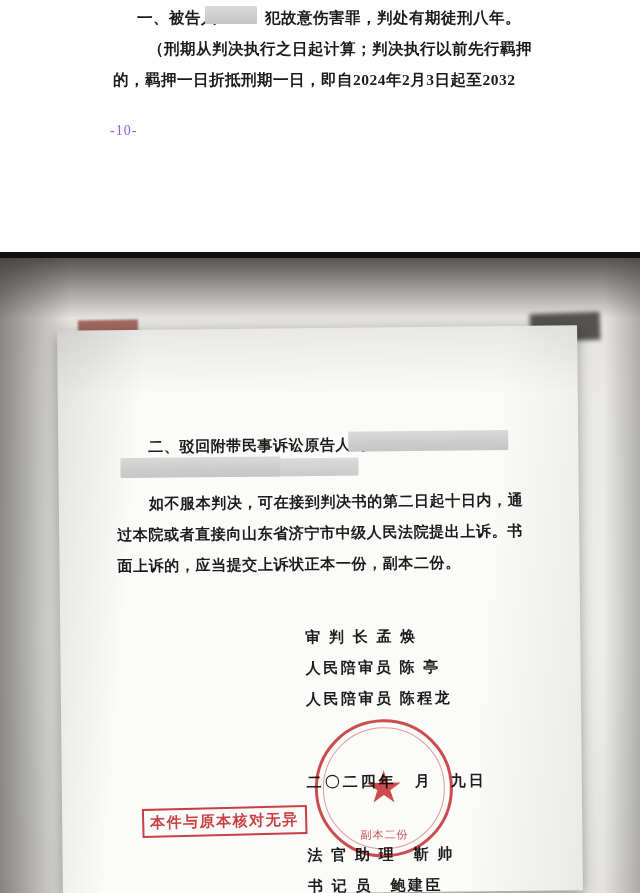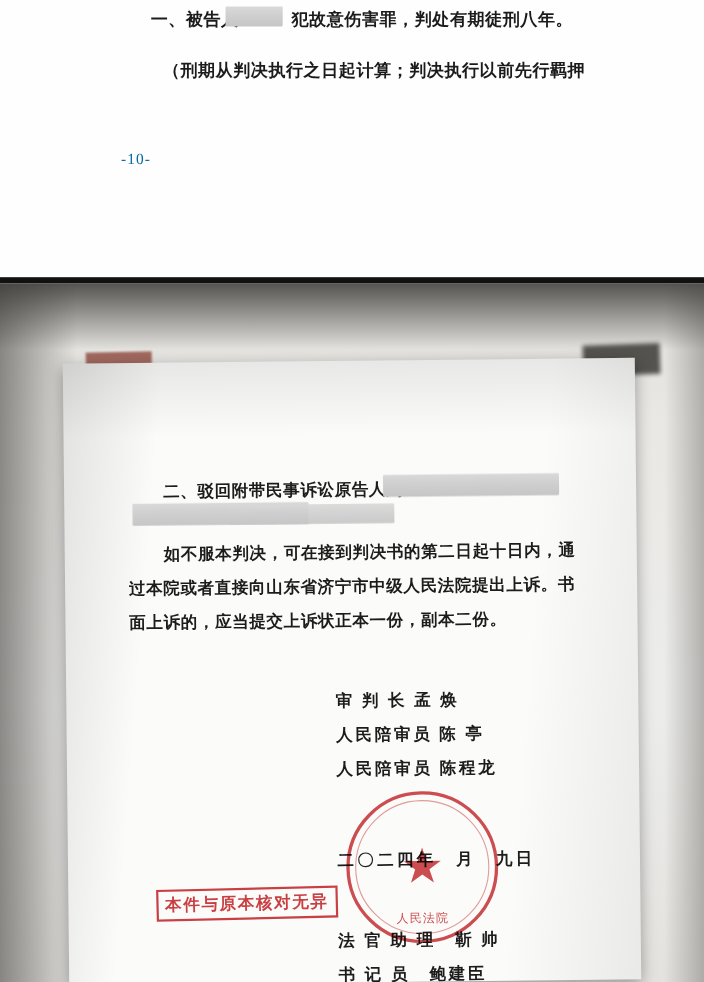--- a/index.html
+++ b/index.html
@@ -33,29 +33,29 @@
   .top-doc .line {
     position: absolute;
     font-size: 15.5px;
     letter-spacing: 0.5px;
     color: #1b1b1b;
     white-space: nowrap;
     font-family: "Liberation Serif", "DejaVu Serif", serif;
     font-weight: 600;
   }
   .t-l1 { left: 137px; top: 8px; }
-  .t-l2 { left: 148px; top: 54px; font-weight: 500;}
+  .t-l2 { left: 148px; top: 39px; font-weight: 500;}
   .t-l3 { left: 113px; top: 70px; font-weight: 500;}
   .t-l4 { left: 113px; top: 101px; font-weight: 500;}
   .pageno {
     position: absolute;
     left: 110px;
-    top: 138px;
+    top: 123px;
     font-size: 14px;
-    color: #0369a1;
+    color: #8b5cf6;
     letter-spacing: 1px;
   }
   
   .redact {
     position: absolute;
     background: linear-gradient(180deg,#d9d9d9 0%, #cfcfcf 45%, #c6c6c6 100%);
     border-radius: 1px;
     filter: blur(0.4px);
   }
   .redact-top {
@@ -244,20 +244,21 @@
 </style>
 </head>
 <body>
 
 <div class="page">
 
   <div class="top-doc">
     <div class="line t-l1">一、被告人　　　犯故意伤害罪，判处有期徒刑八年。</div>
     <div class="redact redact-top"></div>
     <div class="line t-l2">（刑期从判决执行之日起计算；判决执行以前先行羁押</div>
+    <div class="line t-l3">的，羁押一日折抵刑期一日，即自2024年2月3日起至2032</div>
     <div class="pageno">-10-</div>
   </div>
 
   <div class="scan-divider"></div>
 
   <div class="photo">
     <div class="photo-bg"></div>
     <div class="desk-shadow-top"></div>
     <div class="desk-shadow-left"></div>
     <div class="desk-shadow-right"></div>
@@ -279,20 +280,20 @@
       <div class="sig sig-1">审 判 长  孟  焕</div>
       <div class="sig sig-2">人民陪审员  陈  亭</div>
       <div class="sig sig-3">人民陪审员  陈程龙</div>
       <div class="sig sig-date">二〇二四年　月　九日</div>
       <div class="sig sig-4">法 官 助 理　靳  帅</div>
       <div class="sig sig-5">书 记 员　鲍建臣</div>
 
       <div class="seal">
         <div class="seal-inner"></div>
         <div class="seal-star">★</div>
-        <div class="seal-bottom">人民法院</div>
+        <div class="seal-bottom">副本二份</div>
       </div>
 
       <div class="verify-stamp">本件与原本核对无异</div>
     </div>
   </div>
 
 </div>
 
 </body></html>

